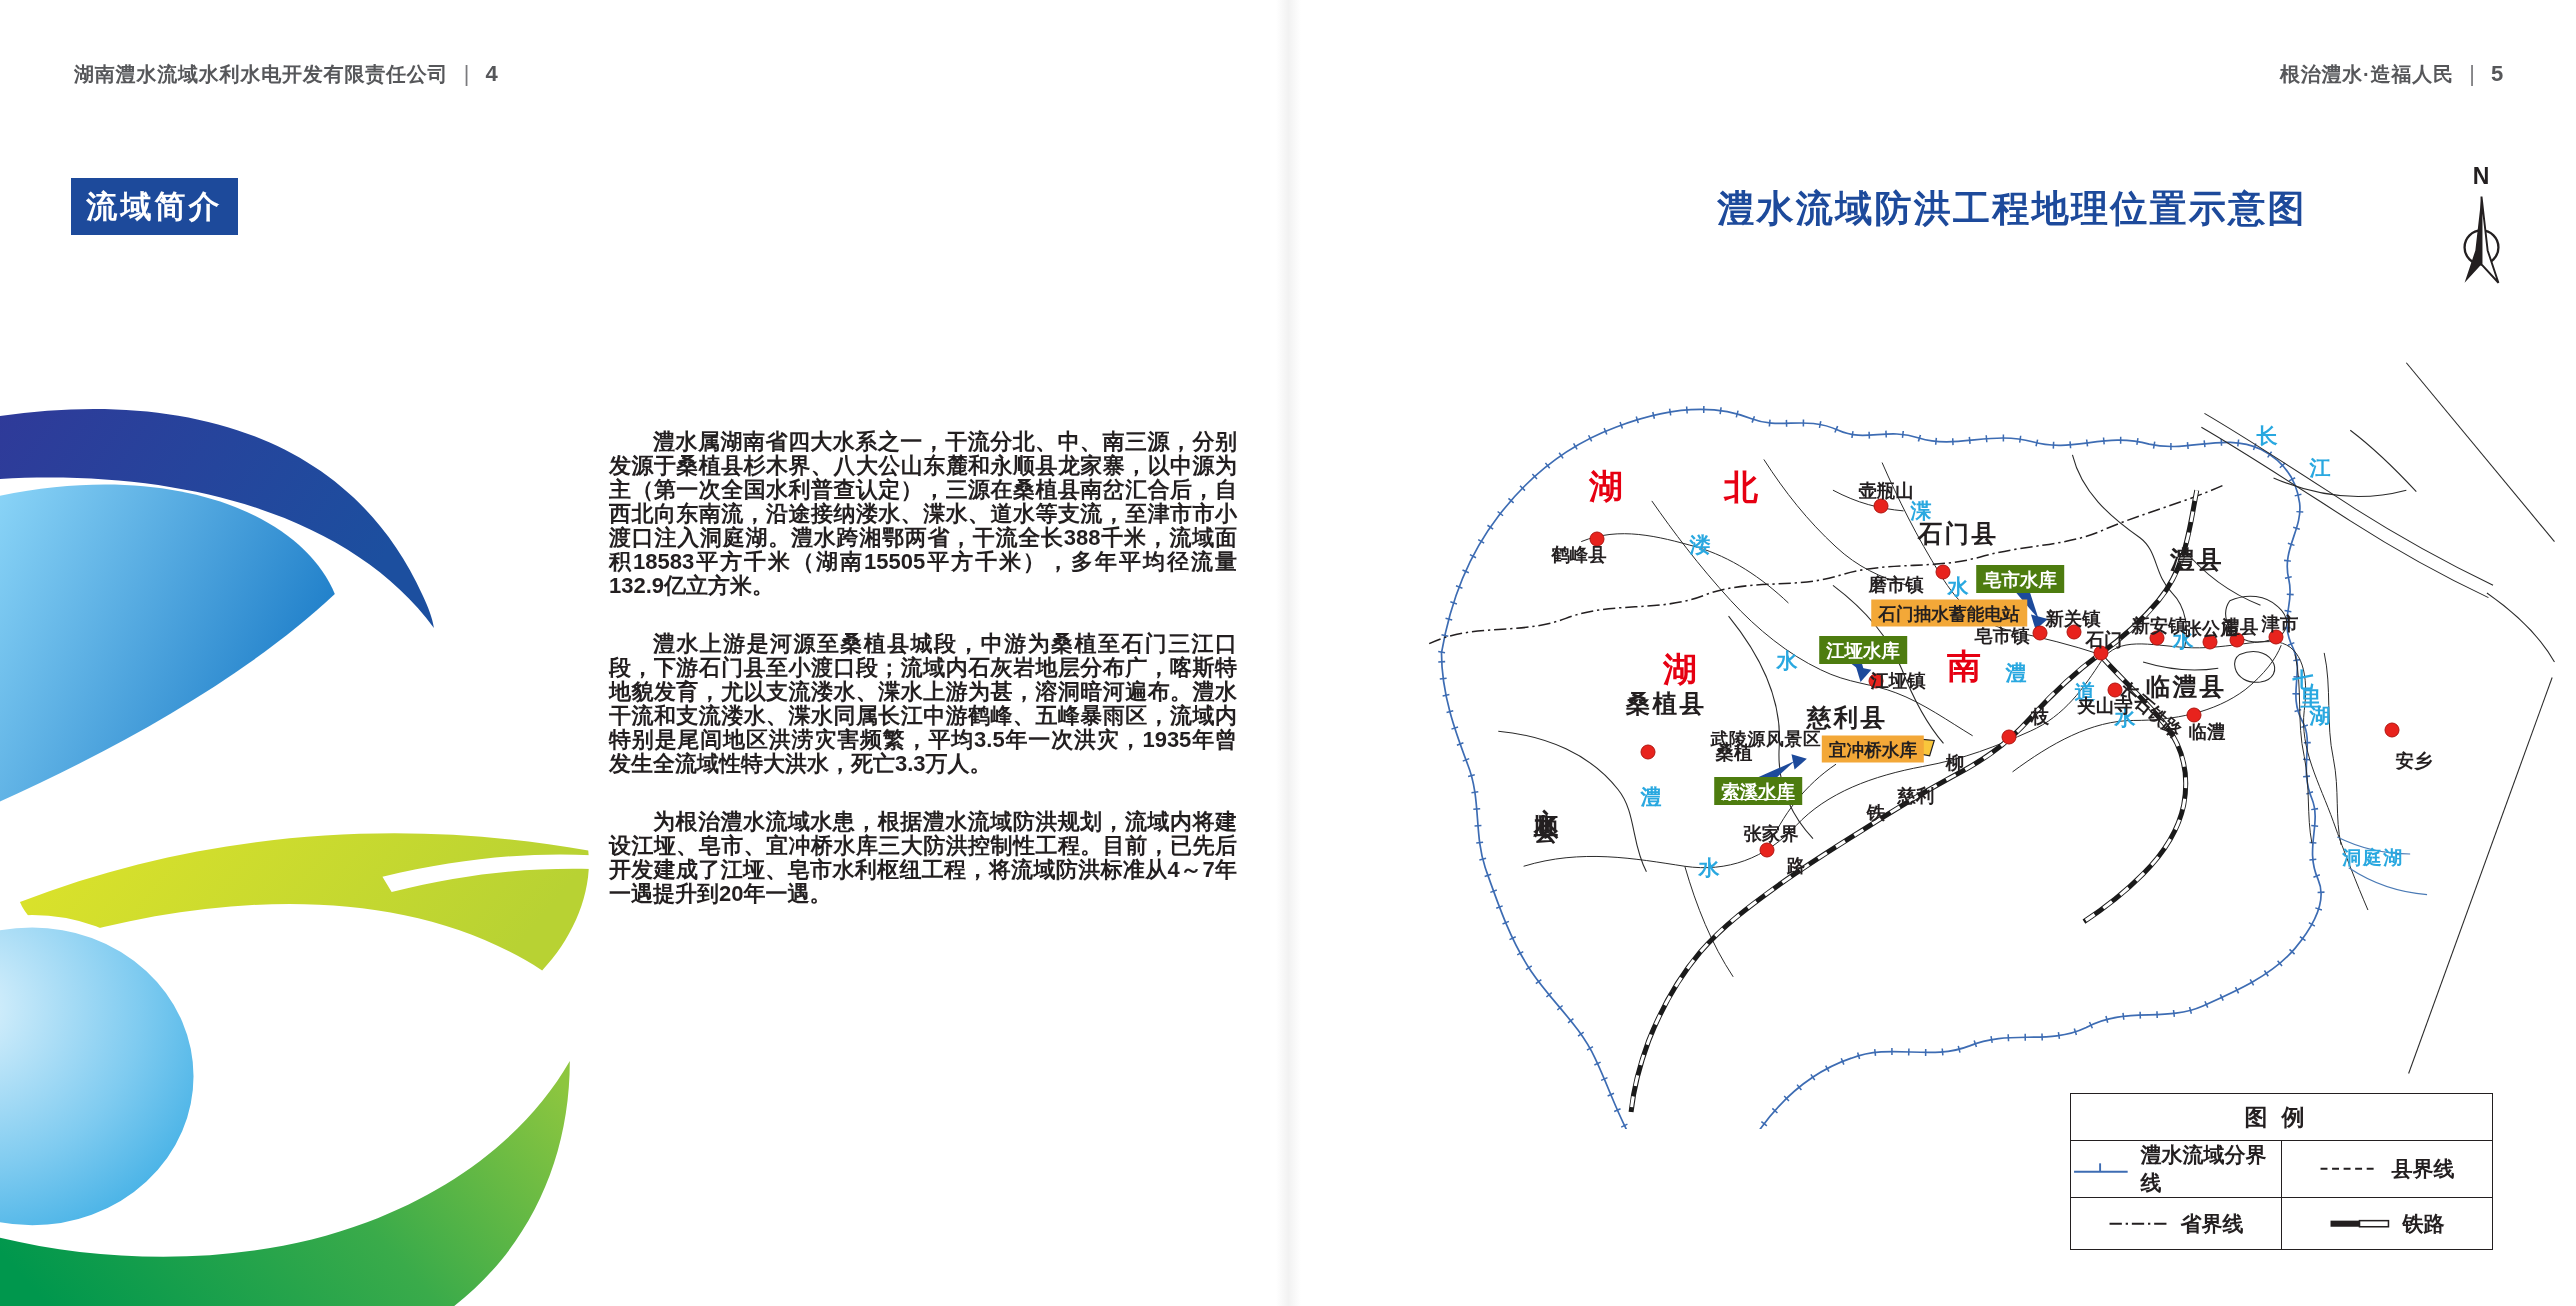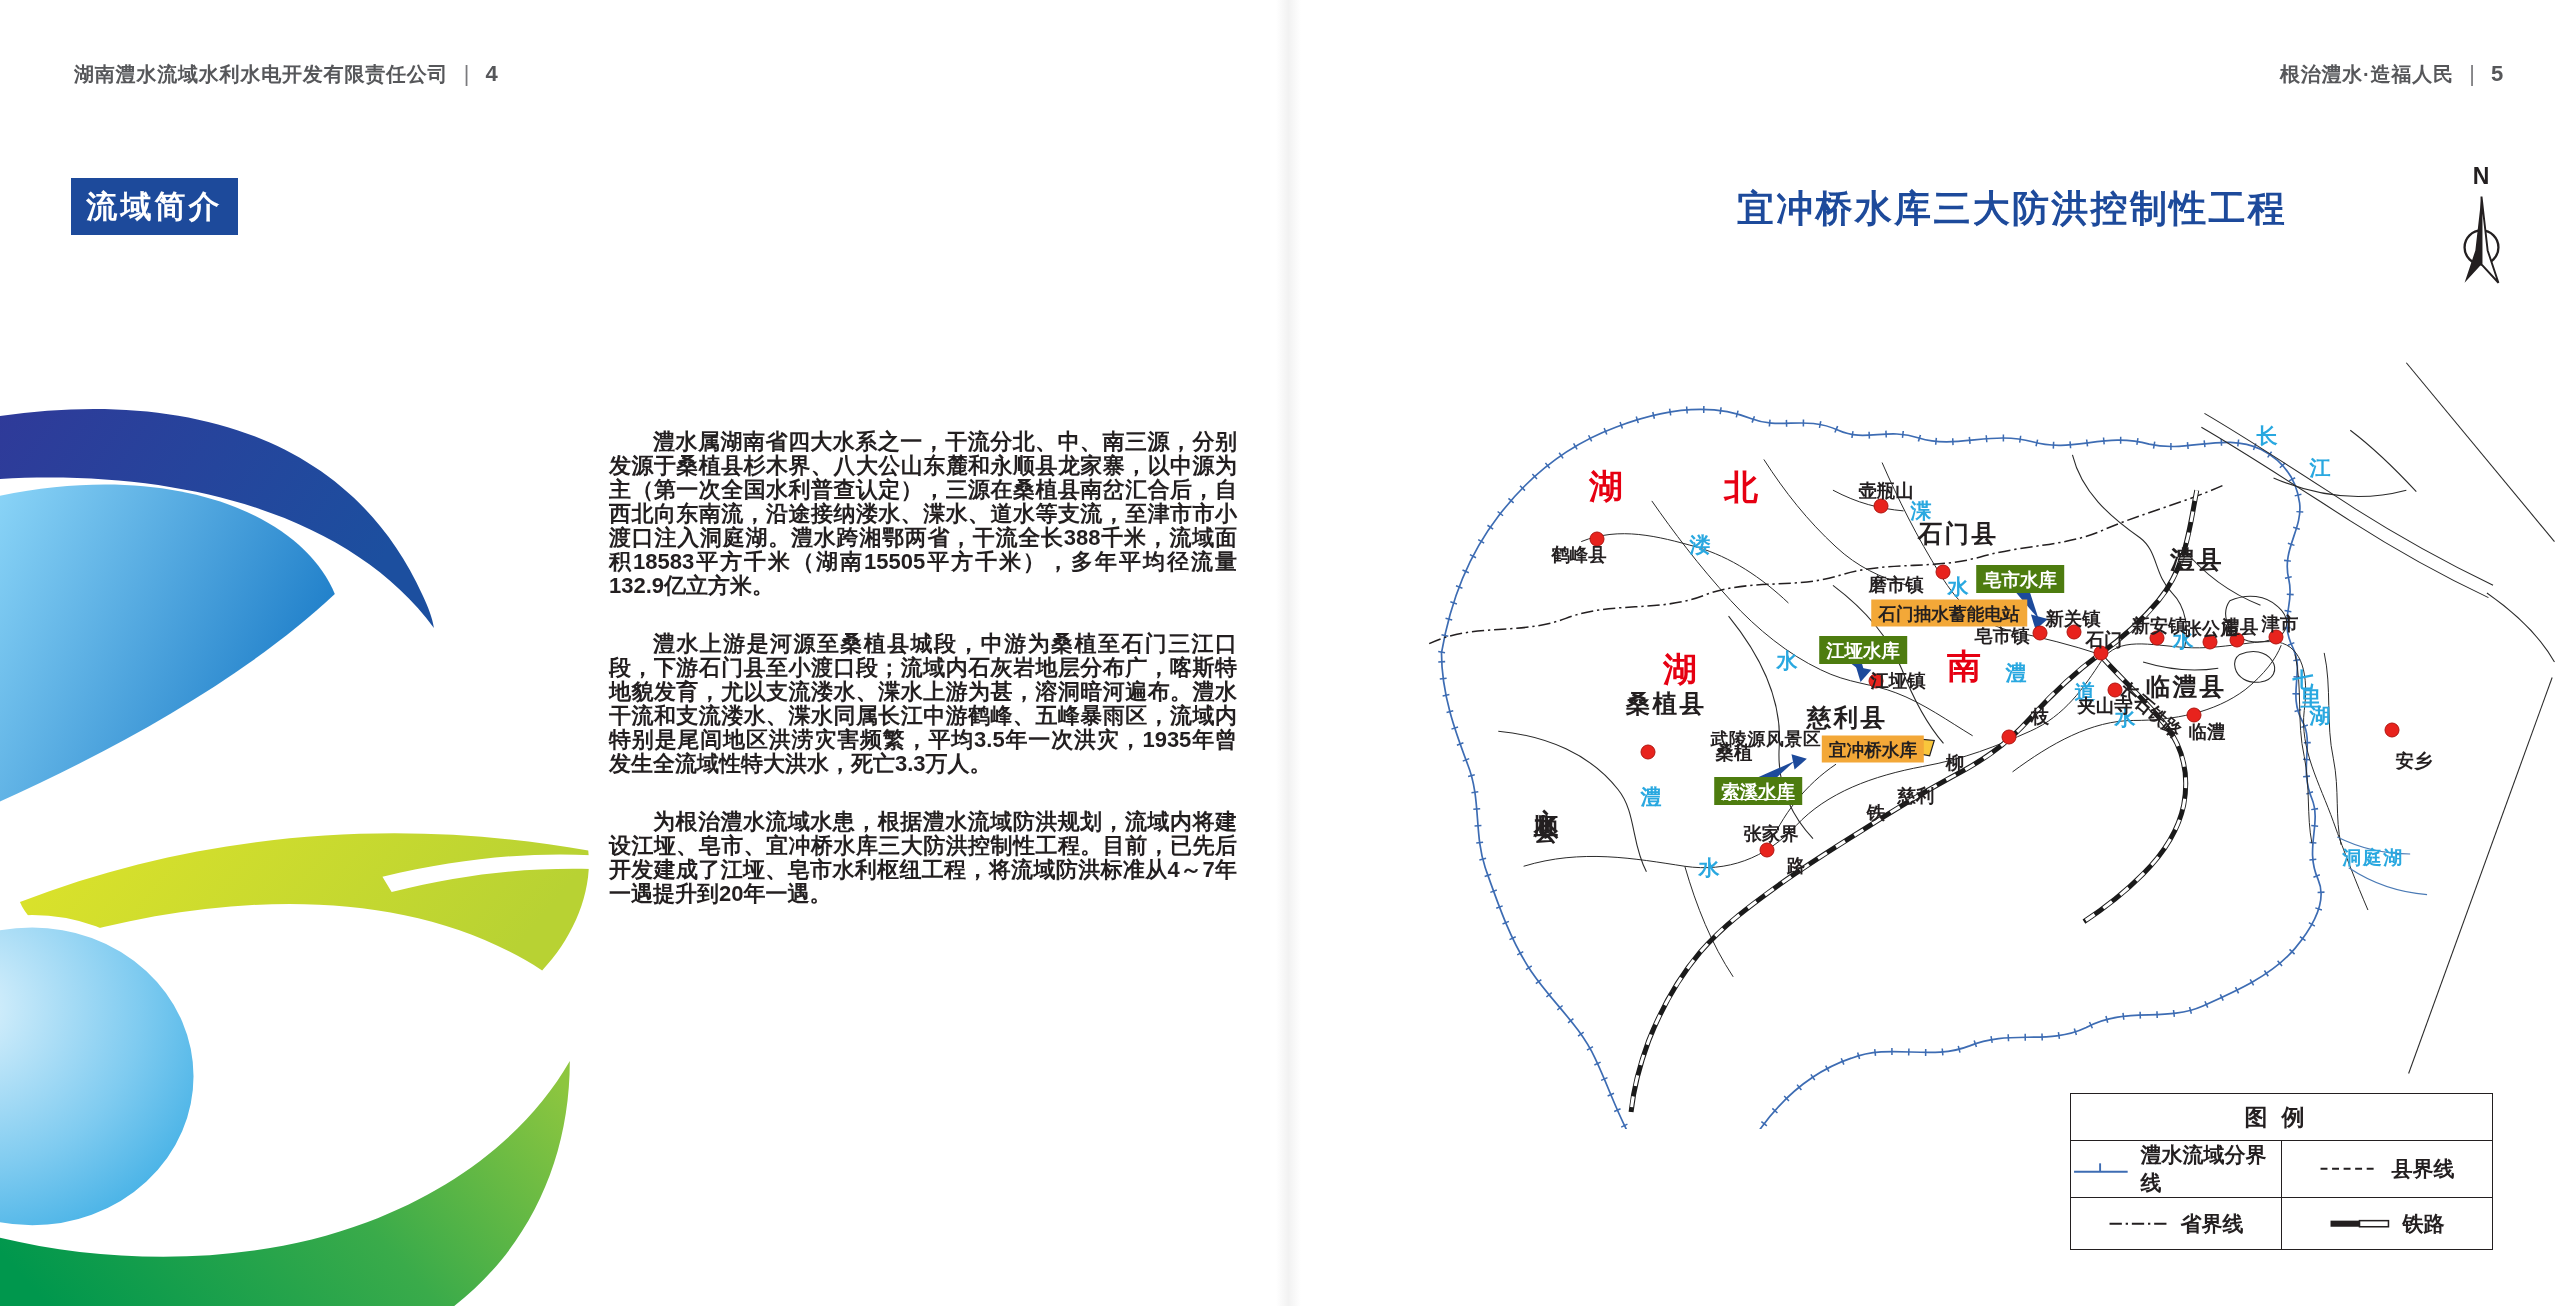--- a/index.html
+++ b/index.html
@@ -112,21 +112,21 @@
       <path fill="url(#gBlue)" d="M0,126 C222,80 392,148 436,254 C330,354 165,450 0,524 Z"></path>
       <path fill="url(#gYellow)" d="M26,655 C280,556 545,548 766,588 C772,642 746,702 706,744 C530,630 288,642 72,704 C48,688 32,670 26,655 Z"></path>
       <path fill="#ffffff" d="M498,622 C600,598 688,590 770,594 L770,612 C686,610 606,618 510,642 Z"></path>
       <path fill="url(#gGreen)" d="M0,1092 C150,1128 330,1128 478,1072 C600,1026 690,952 742,862 C742,1040 640,1190 462,1250 C300,1304 130,1270 0,1198 Z"></path>
       <ellipse cx="42" cy="882" rx="218" ry="202" fill="url(#gCore)" stroke="#ffffff" stroke-width="16"></ellipse>
     </svg>
   </div>
 
   <div class="gutter"></div>
 
-  <div class="map-title">宜冲桥水库三大防洪控制性工程</div>
+  <div class="map-title">澧水流域防洪工程地理位置示意图</div>
 
   <div class="compass">
     <span class="n">N</span>
     <svg width="51" height="100" viewBox="0 0 60 130">
       <circle cx="30" cy="72" r="22" fill="none" stroke="#231f20" stroke-width="3"></circle>
       <polygon points="30,6 22,76 8,118 30,94" fill="#231f20"></polygon>
       <polygon points="30,6 38,76 52,118 30,94" fill="#ffffff" stroke="#231f20" stroke-width="2.5"></polygon>
     </svg>
   </div>
 

